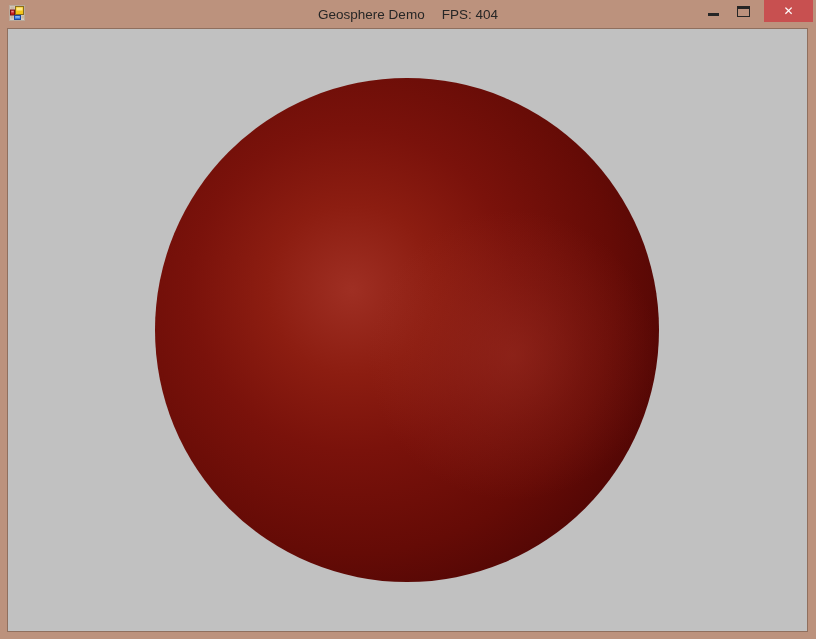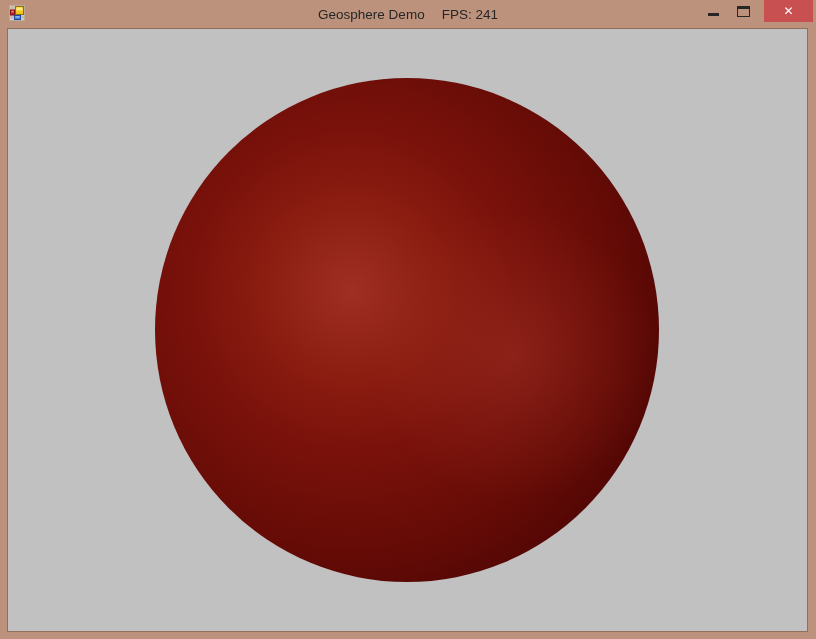--- a/index.html
+++ b/index.html
@@ -132,21 +132,21 @@
         <rect x="7.5" y="2.5" width="6" height="3" fill="#fde98a"></rect>
         <rect x="1.5" y="5" width="4" height="5" fill="#cc2222" stroke="#7a1010" stroke-width="1"></rect>
         <rect x="2.3" y="5.8" width="2.4" height="1.6" fill="#ee8888"></rect>
         <rect x="5.5" y="10.5" width="6" height="4" fill="#3b7de0" stroke="#1d4a9e" stroke-width="1"></rect>
         <rect x="6.3" y="11.2" width="4.4" height="1.4" fill="#9cc2f5"></rect>
       </svg>
     </div>
 
     <div class="title-group">
       <span>Geosphere Demo</span>
-      <span>FPS: 241</span>
+      <span>FPS: 404</span>
     </div>
 
     <div class="controls">
       <div class="btn min">
         <span class="min-glyph"></span>
       </div>
       <div class="btn max">
         <span class="max-glyph"></span>
       </div>
       <div class="btn close">

